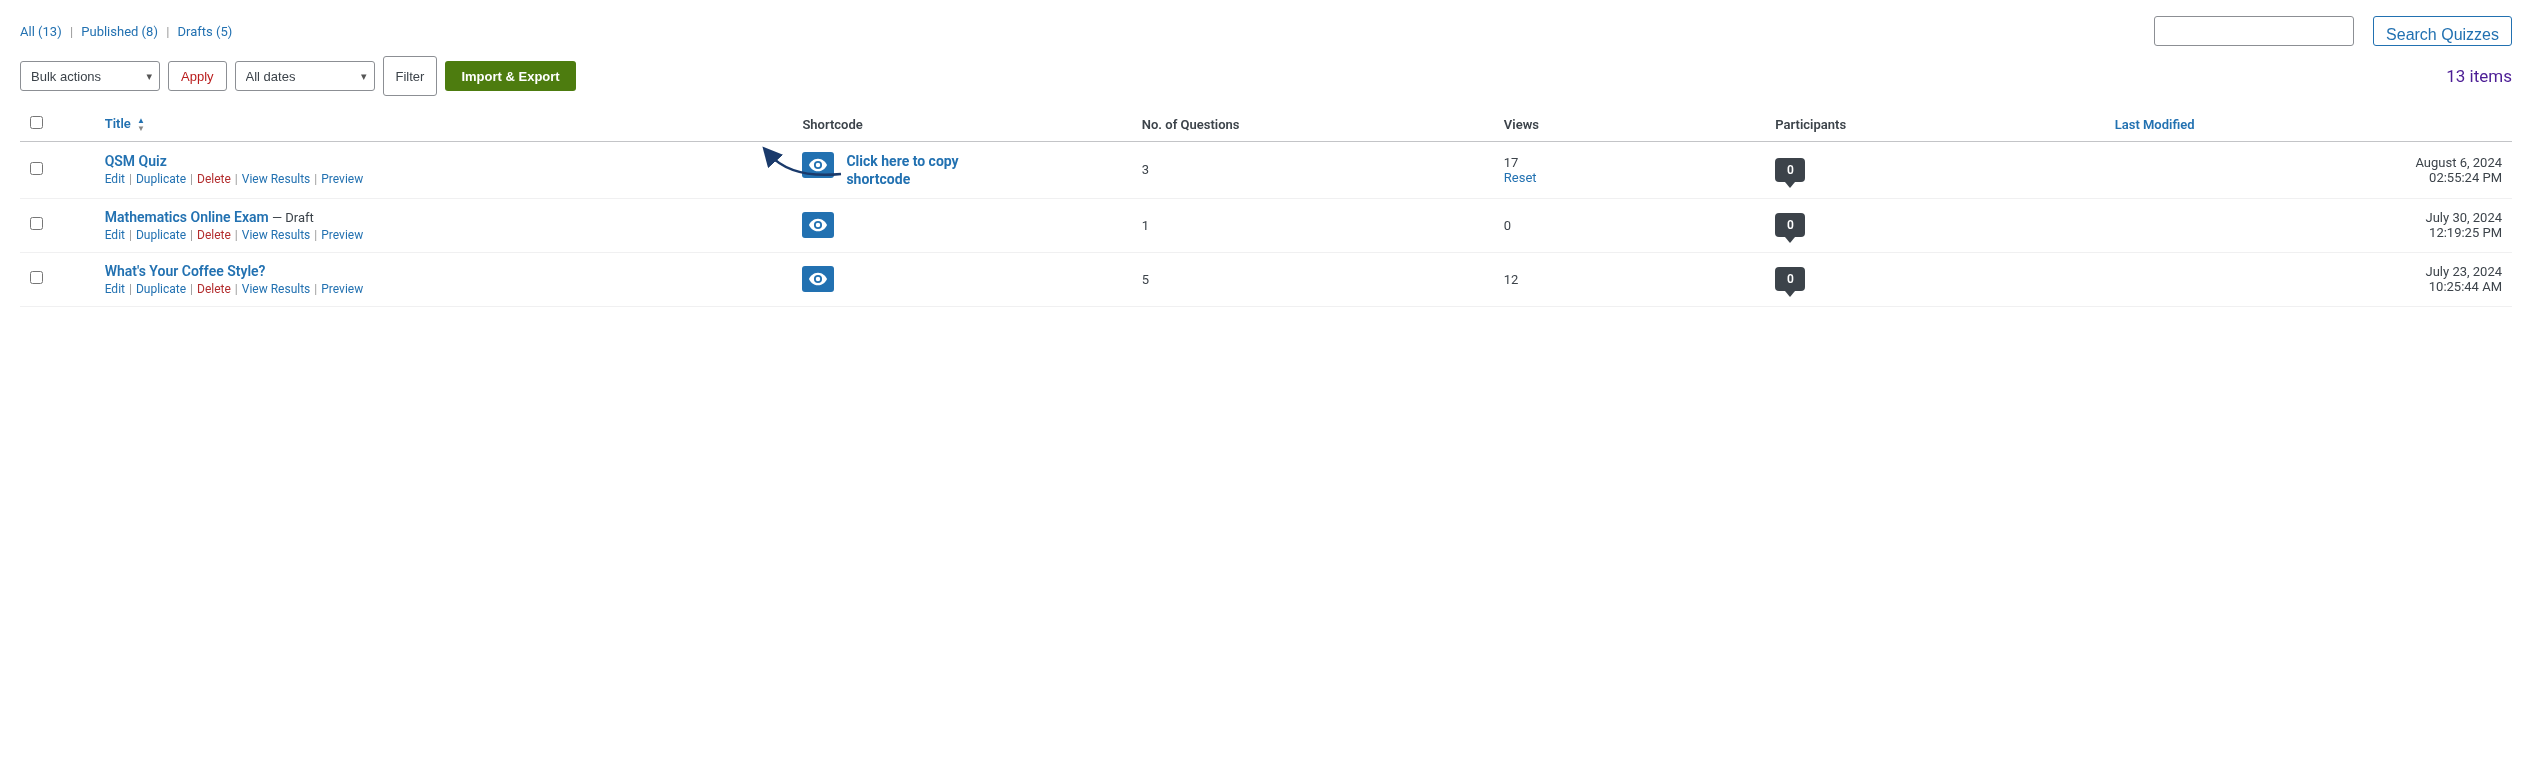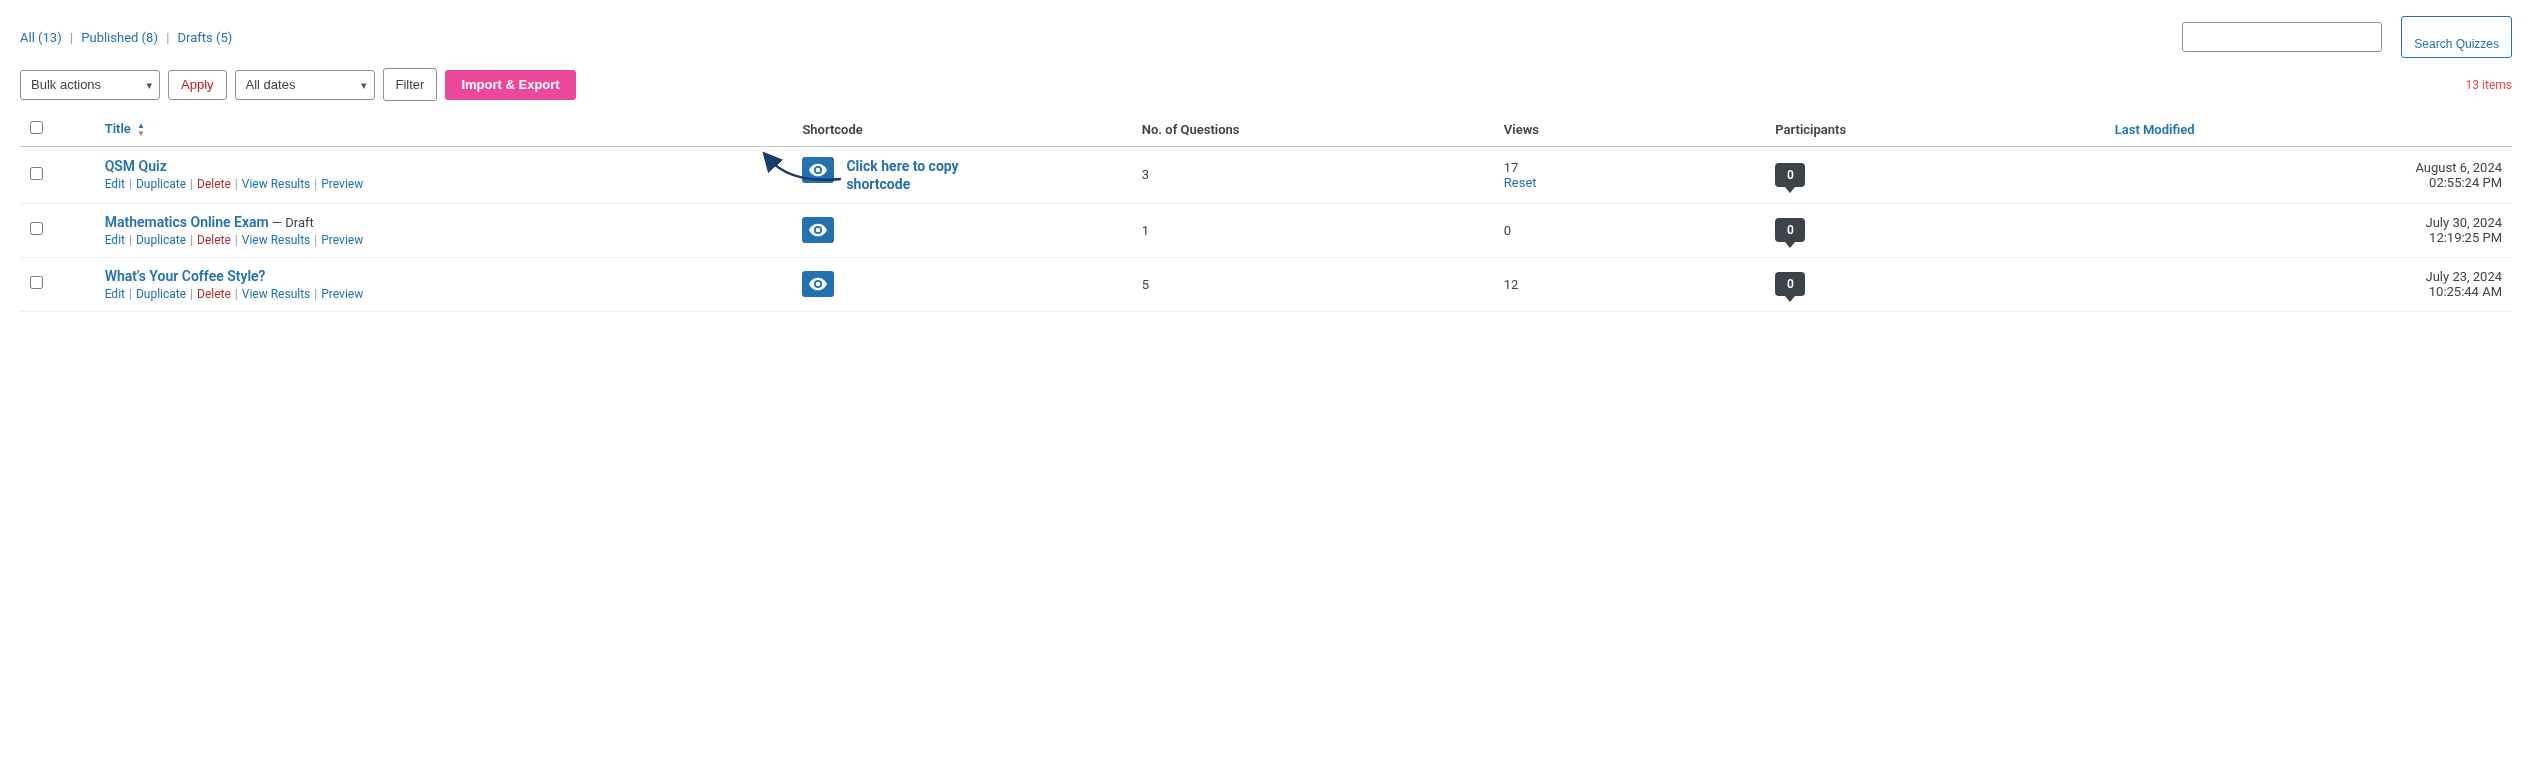--- a/index.html
+++ b/index.html
@@ -47,22 +47,22 @@
       font-size: 13px;
       width: 200px;
       height: 30px;
       outline: none;
     }
     .search-button {
       border: 1px solid #2271b1;
       background: #fff;
       color: #2271b1;
       border-radius: 3px;
-      padding: 20px 12px;
-      font-size: 12px;
+      padding: 9px 12px;
+      font-size: 16px;
       cursor: pointer;
       height: 30px;
       margin-left: 13px;
     }
 
     .toolbar {
       display: flex;
       align-items: center;
       gap: 8px;
       margin-bottom: 12px;
@@ -103,38 +103,38 @@
       height: 30px;
       color: #b91c1c;
     }
     .filter-button {
       border: 1px solid #8c8f94;
       background: #fff;
       border-radius: 3px;
       padding: 4px 12px;
       font-size: 13px;
       cursor: pointer;
-      height: 33px;
+      height: 40px;
       color: #3c434a;
     }
     .import-export-button {
-      background: #ec4899;
+      background: #4d7c0f;
       color: #fff;
       border: none;
       border-radius: 3px;
       padding: 5px 16px;
       font-size: 13px;
       font-weight: 600;
       cursor: pointer;
       height: 30px;
     }
     .items-count {
       margin-left: auto;
-      font-size: 12px;
-      color: #ef4444;
+      font-size: 17px;
+      color: #4c1d95;
     }
 
     .quiz-table {
       width: 100%;
       border-collapse: collapse;
       font-size: 13px;
     }
     .quiz-table th {
       text-align: left;
       padding: 8px 10px;

